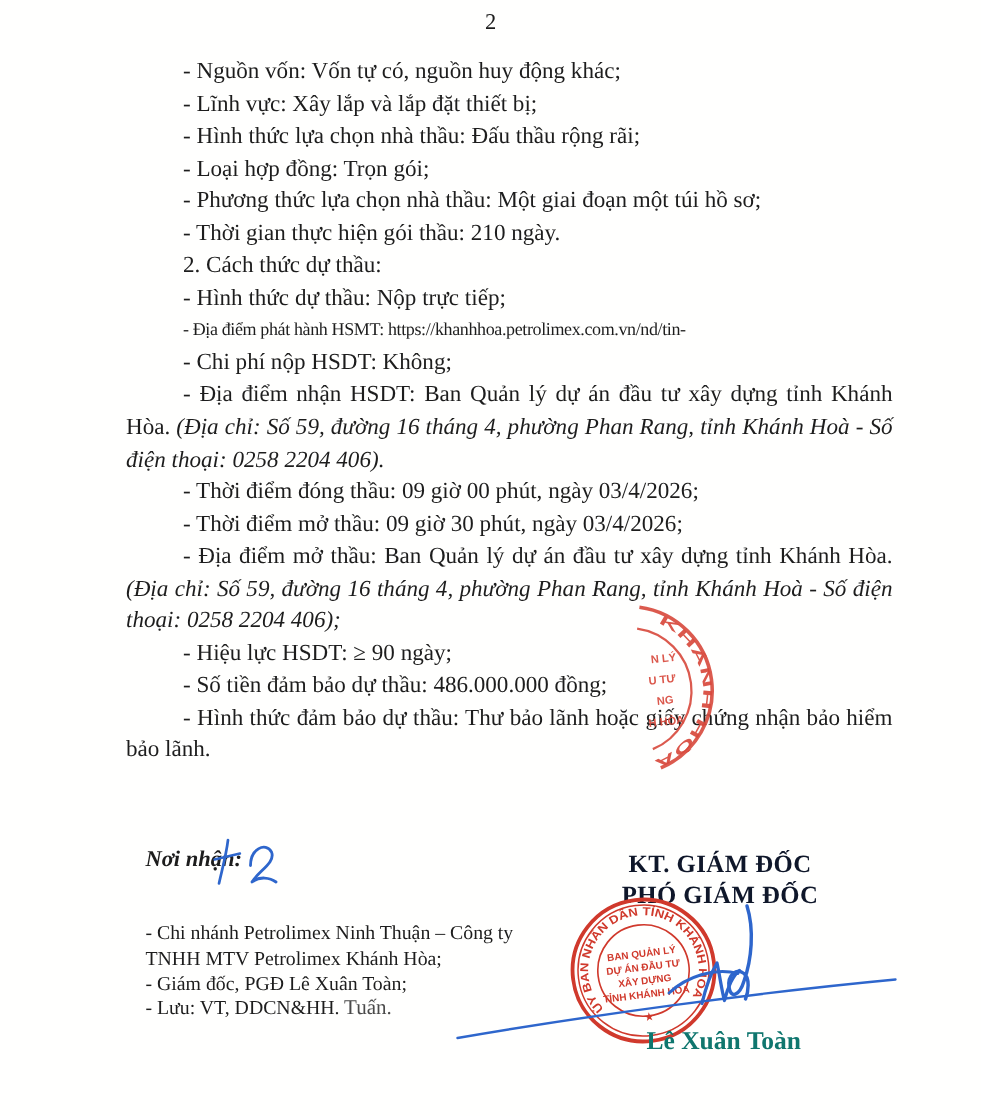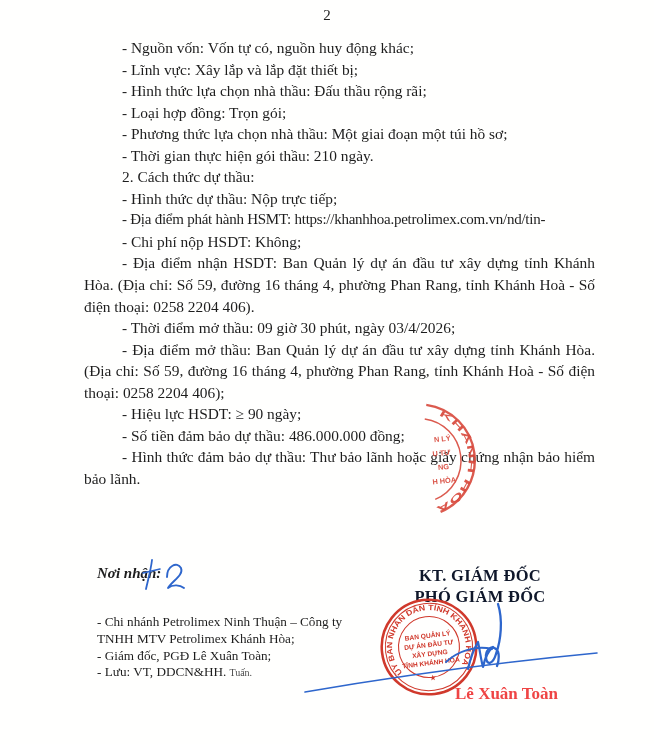--- a/index.html
+++ b/index.html
@@ -5,33 +5,33 @@
   html,body{margin:0;padding:0;background:#e8e8e8;}
   .page{
     position:relative;width:654px;height:744px;background:#fffffe;
     font-family:"Liberation Serif","DejaVu Serif",serif;color:#1d1d1d;
     overflow:hidden;margin:0 auto;
   }
   .page-num{position:absolute;left:0;right:0;top:7px;text-align:center;font-size:15px;}
   .body-text{position:absolute;left:84px;top:37px;width:511px;font-size:15.4px;line-height:21.55px;text-align:justify;}
   .para{margin:0;text-indent:38px;}
   .bold{font-weight:normal;}
-  .it{}
-  .url-l1{display:block;white-space:nowrap;font-size:15px;letter-spacing:-0.25px;}
+  .it{font-style:italic;}
+  .url-l1{display:block;white-space:nowrap;font-size:12px;letter-spacing:-0.25px;}
   .url-l2{display:block;text-indent:0;}
   
   .recipients{position:absolute;left:97px;top:565px;width:268px;}
   .recip-label{font-size:15px;font-weight:bold;font-style:italic;margin:0 0 3px 0;}
   .recip-lines{font-size:13.2px;line-height:16.8px;margin-top:32px;}
   .recip-lines p{margin:0;}
-  .hand-note{font-size:10px;color:#4a4a4a;margin-left:3px;}
+  .hand-note{font-size:14px;color:#4a4a4a;margin-left:3px;}
   .sign-titles{position:absolute;left:396px;top:565px;width:168px;text-align:center;
     font-weight:bold;font-size:16.5px;line-height:21px;letter-spacing:0.3px;color:#0f172a;}
-  .signer-name{position:absolute;left:429px;top:684px;width:155px;text-align:center;
-    font-weight:bold;font-size:17px;color:#ef4444;z-index:3;}
+  .signer-name{position:absolute;left:405px;top:684px;width:155px;text-align:center;
+    font-weight:bold;font-size:17px;color:#0f766e;z-index:3;}
   .stamp-svg{position:absolute;left:379px;top:597px;z-index:2;}
   .partial-stamp-svg{position:absolute;left:392px;top:396px;z-index:2;}
   .pen-svg{position:absolute;left:0;top:0;z-index:4;pointer-events:none;}
   .stamp-txt{font-family:"Liberation Sans","DejaVu Sans",sans-serif;font-weight:bold;}
 </style>
 </head>
 <body>
 
 <div class="page">
 
@@ -44,20 +44,21 @@
     <p class="para">- Loại hợp đồng: Trọn gói;</p>
     <p class="para">- Phương thức lựa chọn nhà thầu: Một giai đoạn một túi hồ sơ;</p>
     <p class="para">- Thời gian thực hiện gói thầu: 210 ngày.</p>
     <p class="para bold">2. Cách thức dự thầu:</p>
     <p class="para">- Hình thức dự thầu: Nộp trực tiếp;</p>
     <p class="para">
         <span class="url-l1">- Địa điểm phát hành HSMT: https://khanhhoa.petrolimex.com.vn/nd/tin-</span>
       </p>
     <p class="para">- Chi phí nộp HSDT: Không;</p>
     <p class="para"><span>- Địa điểm nhận HSDT: Ban Quản lý dự án đầu tư xây dựng tỉnh Khánh Hòa. </span><span class="it">(Địa chỉ: Số 59, đường 16 tháng 4, phường Phan Rang, tỉnh Khánh Hoà - Số điện thoại: 0258 2204 406).</span></p>
+    <p class="para">- Thời điểm đóng thầu: 09 giờ 00 phút, ngày 03/4/2026;</p>
     <p class="para">- Thời điểm mở thầu: 09 giờ 30 phút, ngày 03/4/2026;</p>
     <p class="para"><span>- Địa điểm mở thầu: Ban Quản lý dự án đầu tư xây dựng tỉnh Khánh Hòa. </span><span class="it">(Địa chỉ: Số 59, đường 16 tháng 4, phường Phan Rang, tỉnh Khánh Hoà - Số điện thoại: 0258 2204 406);</span></p>
     <p class="para">- Hiệu lực HSDT: ≥ 90 ngày;</p>
     <p class="para">- Số tiền đảm bảo dự thầu: 486.000.000 đồng;</p>
     <p class="para">- Hình thức đảm bảo dự thầu: Thư bảo lãnh hoặc giấy chứng nhận bảo hiểm bảo lãnh.</p>
   </div>
 
   <svg class="partial-stamp-svg" width="112" height="126" viewBox="0 0 112 126">
     <g transform="rotate(-6 26 64)" stroke="#d8493c" fill="none" opacity="0.9">
       <path d="M 40 10 A 56 56 0 0 1 43 118" stroke-width="2.4"></path>

